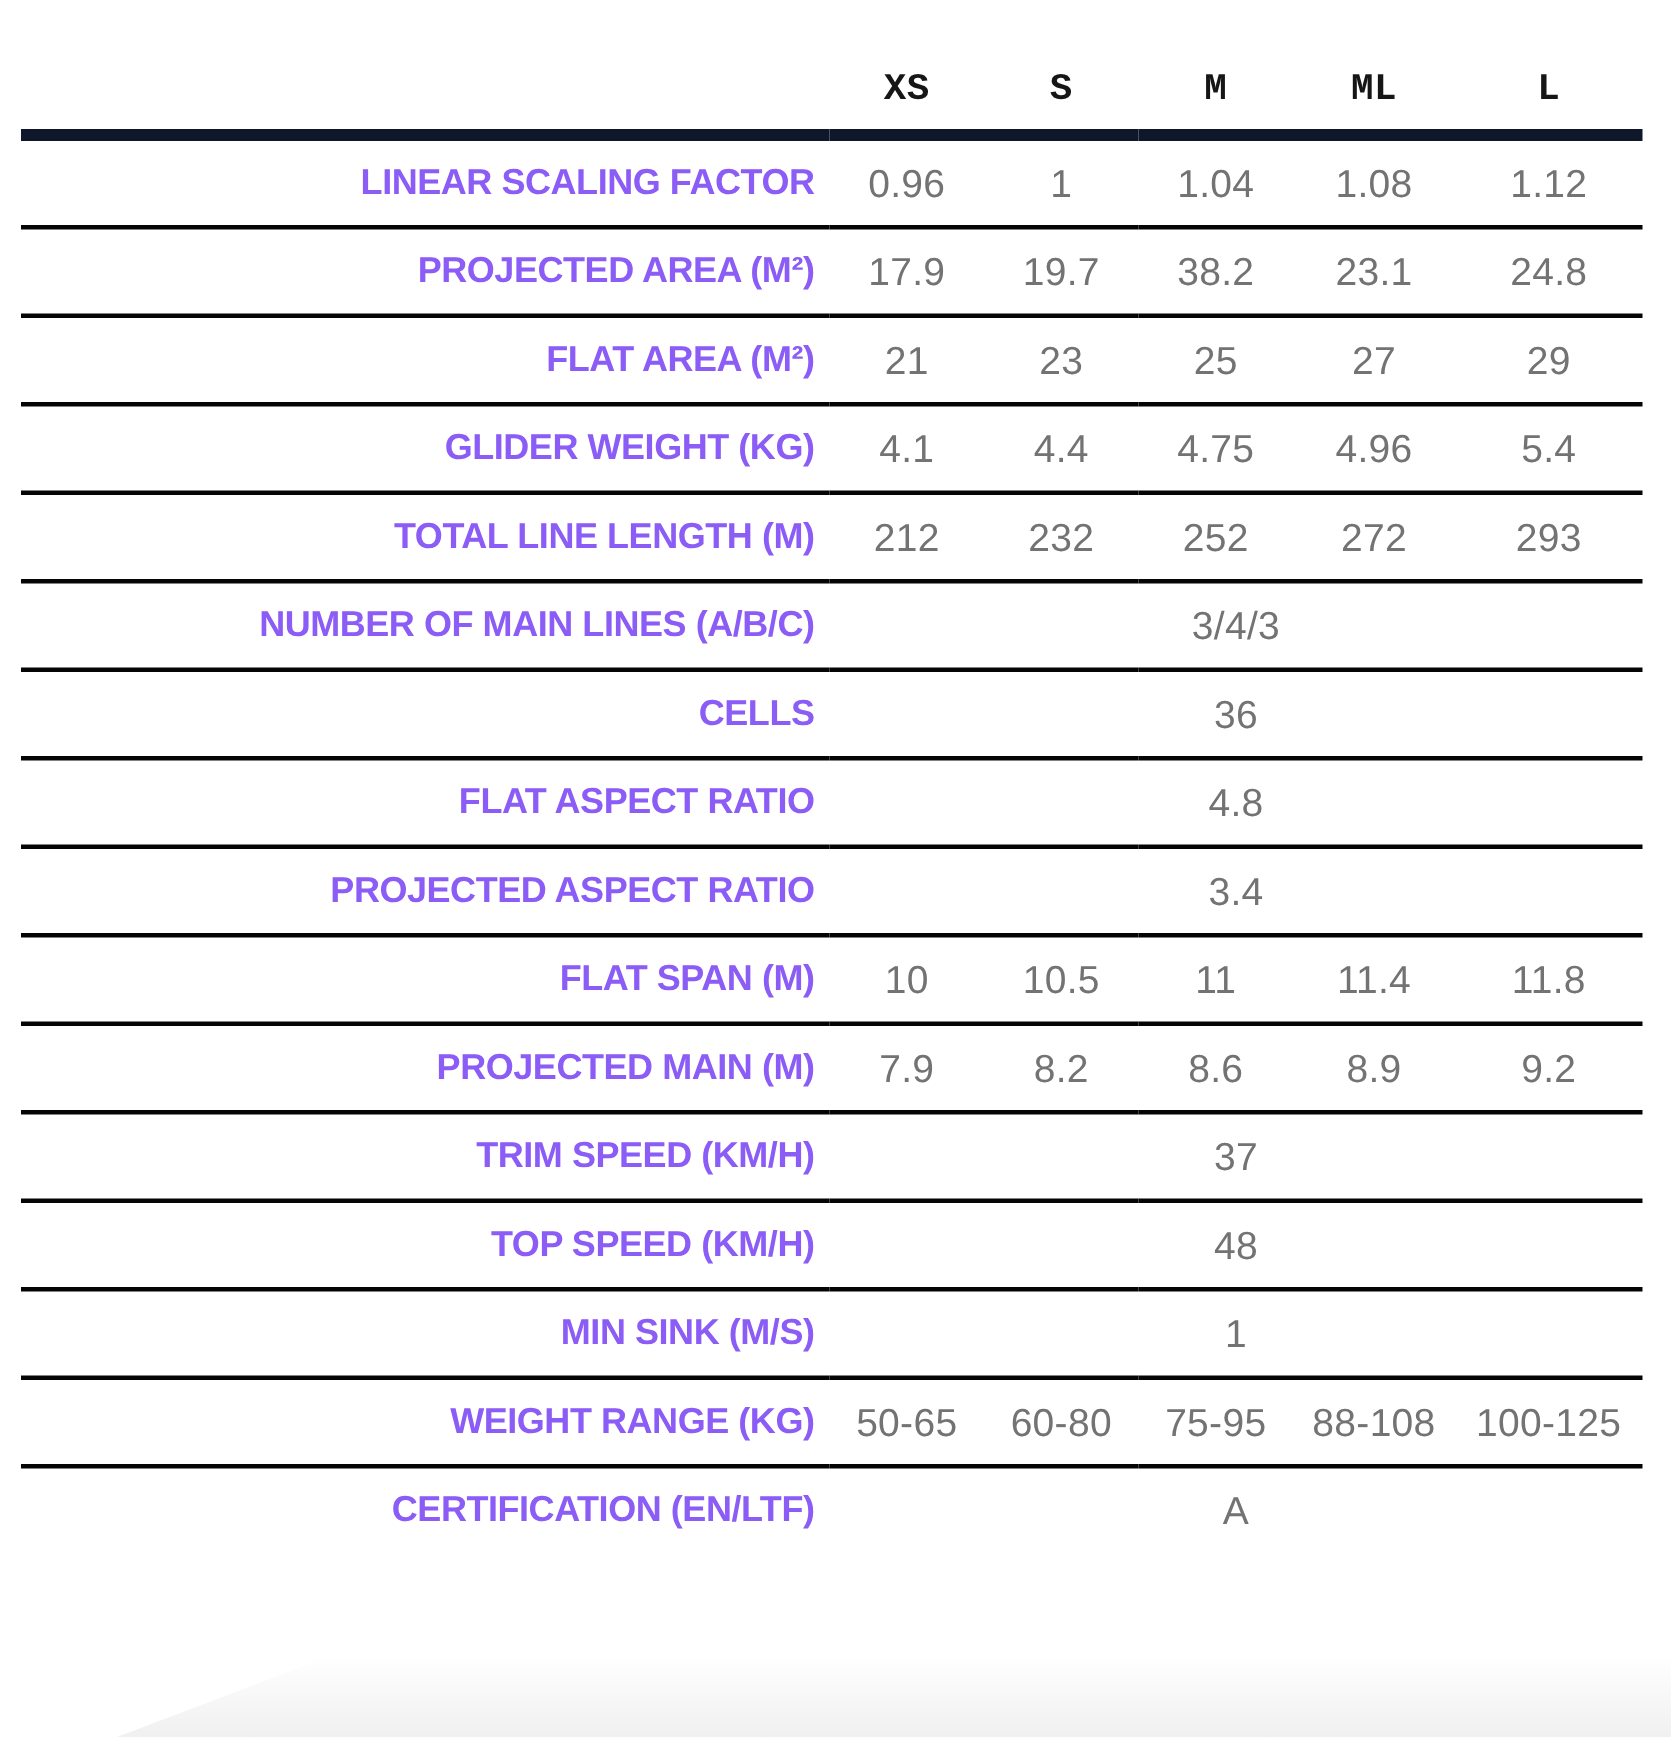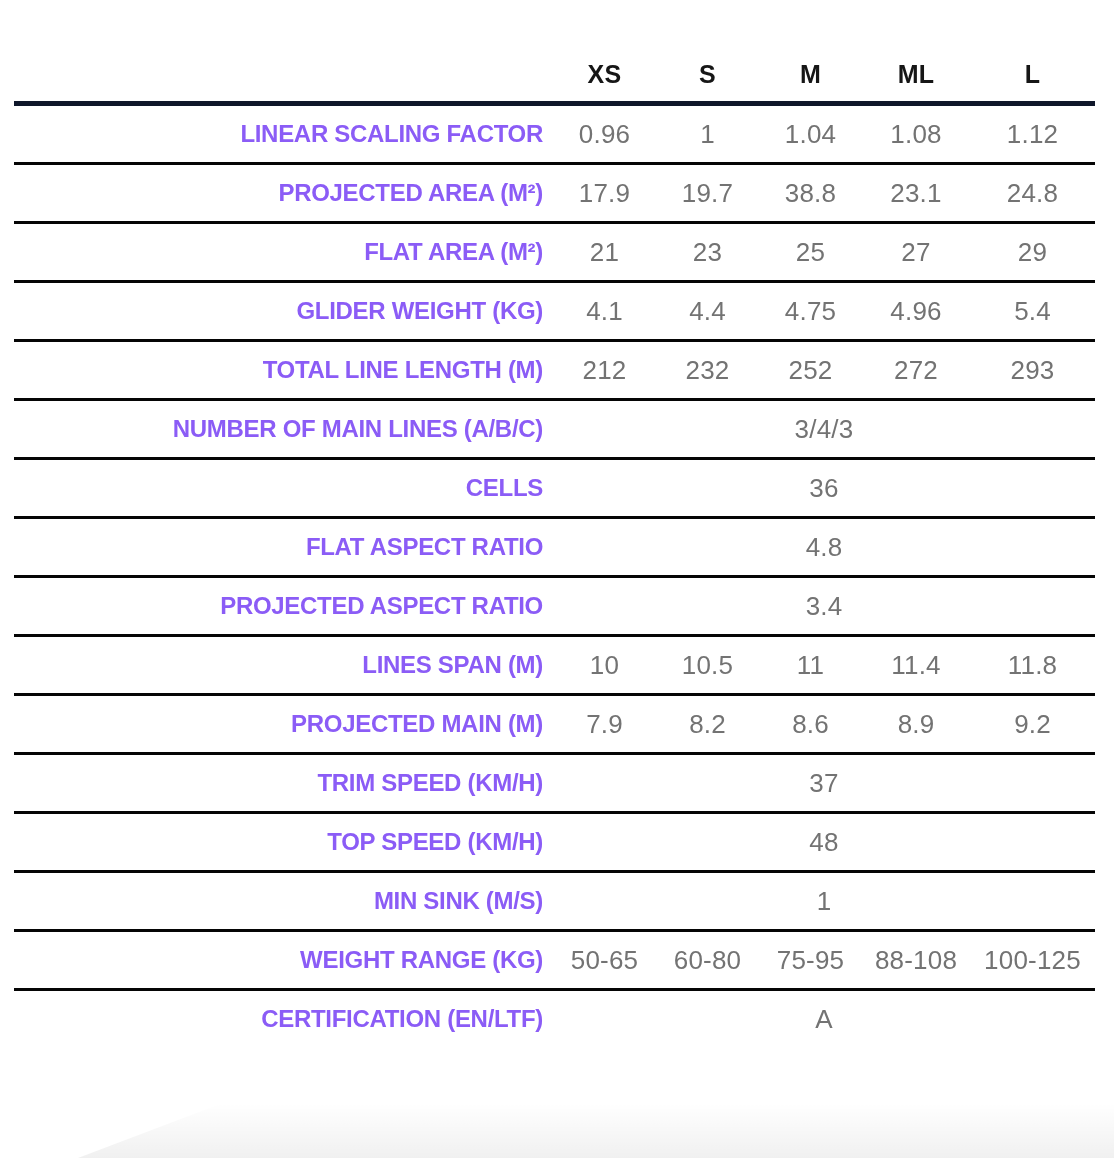--- a/index.html
+++ b/index.html
@@ -21,23 +21,24 @@
     background: #ffffff;
   }
   table.spec {
     border-collapse: collapse;
     table-layout: fixed;
     width: 1081px;
     margin: 0 0 0 14px;
   }
   thead th {
     height: 71px;
-    border-bottom: 5px solid #0f172a;
+    border-bottom: 8px solid #0f172a;
     vertical-align: bottom;
-    padding: 18px 0 12px 0;
+    padding: 3px 0 12px 0;
+    font-family: Liberation Mono, monospace;
   }
   tbody td {
     height: 56px;
     border-bottom: 3px solid #050505;
     vertical-align: middle;
     padding: 0;
   }
   tbody tr:last-child td {
     border-bottom: none;
   }
@@ -105,21 +106,21 @@
           <td class="value">0.96</td>
           <td class="value">1</td>
           <td class="value">1.04</td>
           <td class="value">1.08</td>
           <td class="value">1.12</td>
         </tr>
         <tr>
           <td class="label">PROJECTED AREA (M²)</td>
           <td class="value">17.9</td>
           <td class="value">19.7</td>
-          <td class="value">38.8</td>
+          <td class="value">38.2</td>
           <td class="value">23.1</td>
           <td class="value">24.8</td>
         </tr>
         <tr>
           <td class="label">FLAT AREA (M²)</td>
           <td class="value">21</td>
           <td class="value">23</td>
           <td class="value">25</td>
           <td class="value">27</td>
           <td class="value">29</td>
@@ -150,21 +151,21 @@
         </tr>
         <tr>
           <td class="label">FLAT ASPECT RATIO</td>
           <td class="value" colspan="5">4.8</td>
         </tr>
         <tr>
           <td class="label">PROJECTED ASPECT RATIO</td>
           <td class="value" colspan="5">3.4</td>
         </tr>
         <tr>
-          <td class="label">LINES SPAN (M)</td>
+          <td class="label">FLAT SPAN (M)</td>
           <td class="value">10</td>
           <td class="value">10.5</td>
           <td class="value">11</td>
           <td class="value">11.4</td>
           <td class="value">11.8</td>
         </tr>
         <tr>
           <td class="label">PROJECTED MAIN (M)</td>
           <td class="value">7.9</td>
           <td class="value">8.2</td>

